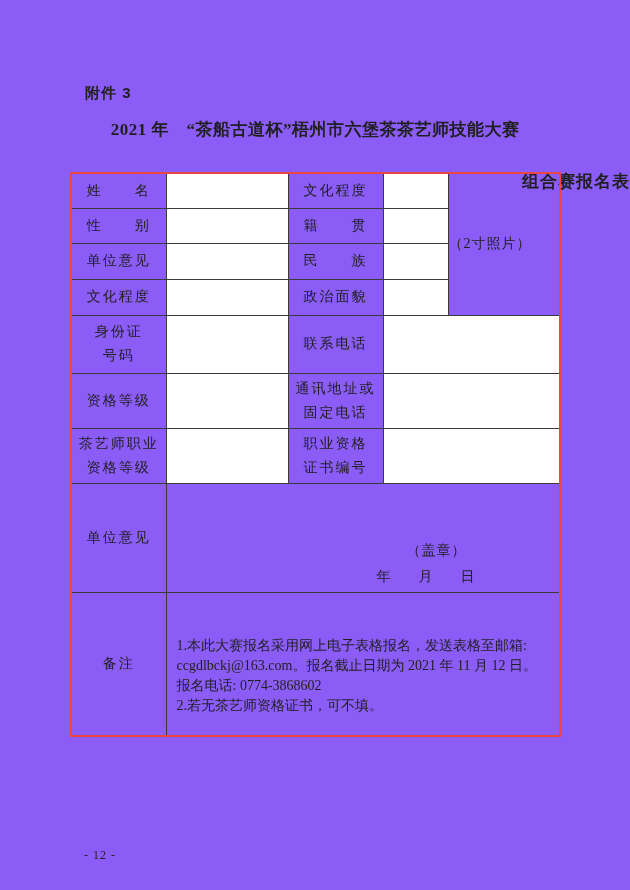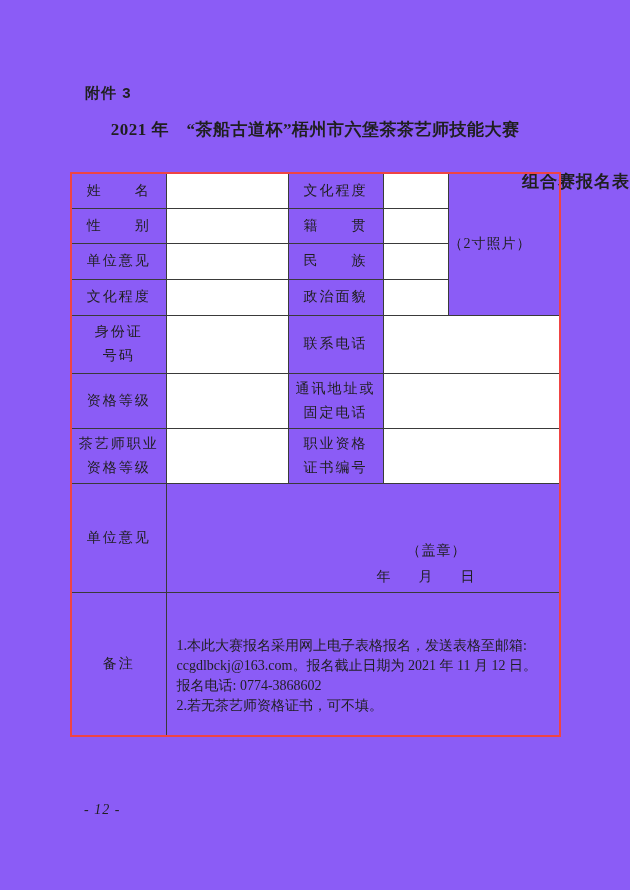--- a/index.html
+++ b/index.html
@@ -94,24 +94,23 @@
     padding: 32px 0 8px 10px;
   }
   .remark-line {
     font-size: 14px;
     line-height: 20px;
     white-space: nowrap;
   }
   .footer-page {
     position: absolute;
     left: 84px;
-    top: 802px;
-    font-size: 14px;
+    top: 848px;
+    font-size: 12px;
     letter-spacing: 1px;
-    font-style: italic;
   }
 </style>
 </head>
 <body>
 
 <div class="page">
 
   <div class="attachment">附件 3</div>
   <div class="title1">2021 年　“茶船古道杯”梧州市六堡茶茶艺师技能大赛</div>
   <div class="title2">组合赛报名表</div>

